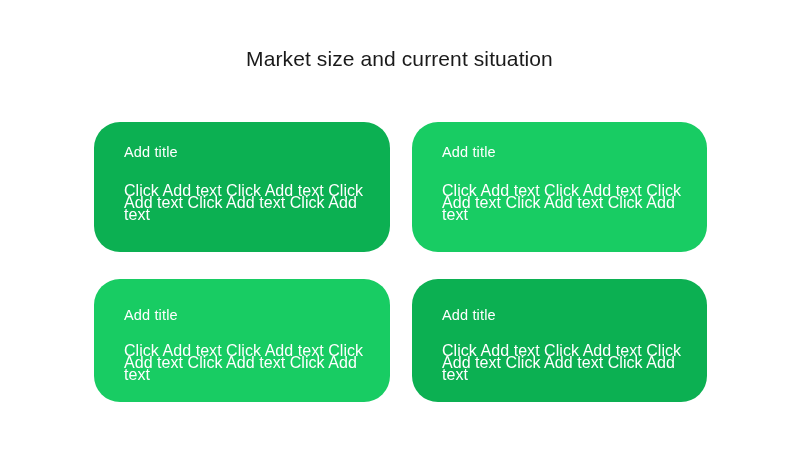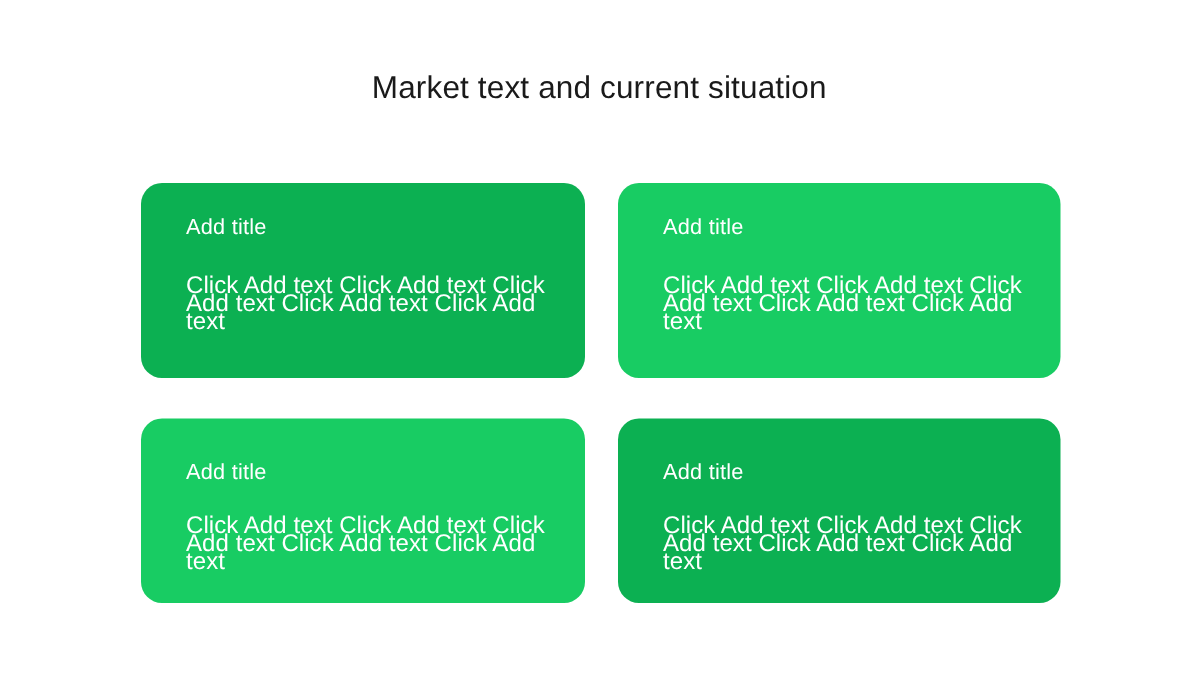--- a/index.html
+++ b/index.html
@@ -37,21 +37,21 @@
   .card-grid {
     position: absolute;
     left: 94px;
     top: 122px;
     width: 613px;
     height: 280px;
   }
 
   .card {
     position: absolute;
-    border-radius: 14px;
+    border-radius: 26px;
     box-sizing: border-box;
     overflow: hidden;
   }
 
   
   .card.pos-0 { left: 0px;   top: 0px;   width: 296px; height: 130px; }
   .card.pos-1 { left: 318px; top: 0px;   width: 295px; height: 130px; }
   .card.pos-2 { left: 0px;   top: 157px; width: 296px; height: 123px; }
   .card.pos-3 { left: 318px; top: 157px; width: 295px; height: 123px; }
 
@@ -81,21 +81,21 @@
   .card.pos-2 .card-title,
   .card.pos-3 .card-title { top: 28px; }
   .card.pos-2 .card-body,
   .card.pos-3 .card-body { top: 66px; }
 </style>
 </head>
 <body>
 
 <div class="slide" style="background: rgb(255, 255, 255);">
 
-  <div class="slide-title" style="color: rgb(26, 26, 26);">Market text and current situation</div>
+  <div class="slide-title" style="color: rgb(26, 26, 26);">Market size and current situation</div>
 
   <div class="card-grid">
 
     <div class="card pos-0" style="background: rgb(12, 176, 82);">
       <div class="card-title">Add title</div>
       <div class="card-body">Click Add text Click Add text Click Add text Click Add text Click Add text</div>
     </div>
 
     <div class="card pos-1" style="background: rgb(24, 204, 99);">
       <div class="card-title">Add title</div>

